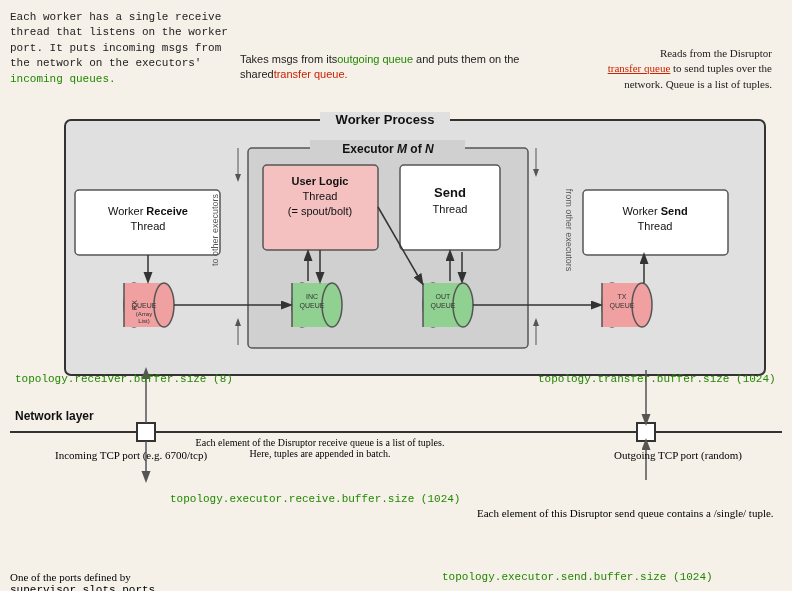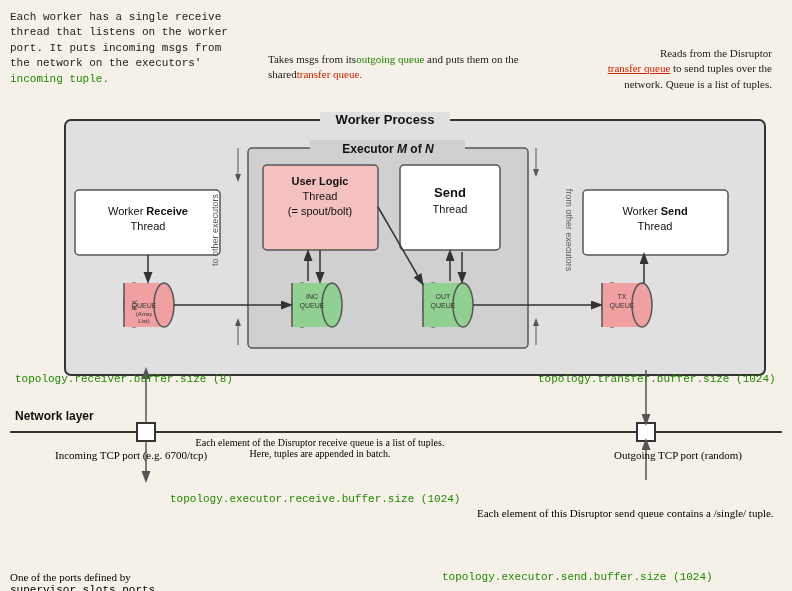--- a/index.html
+++ b/index.html
@@ -179,24 +179,24 @@
   <text x="15" y="420" font-weight="bold" font-size="12" font-family="Arial" fill="#111">Network layer</text>
 
   <text x="170" y="502" font-size="11" font-family="Courier, monospace" fill="#228800">topology.executor.receive.buffer.size (1024)</text>
 
   <text x="442" y="580" font-size="11" font-family="Courier, monospace" fill="#228800">topology.executor.send.buffer.size (1024)</text>
 
 </svg>
 
 <div class="annotation ann-top-left">
   <span>Each worker has a single receive thread that listens on the worker port. It puts incoming msgs from the network on the executors'</span>
-  <br><span class="green" style="color:#228800;">incoming tuple.</span>
-</div>
-
-<div class="annotation ann-top-middle" style="font-family:Liberation Serif, serif; font-size:11px;margin-left:28px;">
+  <br><span class="green" style="color:#228800;">incoming queues.</span>
+</div>
+
+<div class="annotation ann-top-middle" style="font-family:Liberation Sans, sans-serif; font-size:11px;">
   <span>Takes msgs from its</span><span style="color:#228800;">outgoing queue</span>
   <span>and puts them on the shared</span><span style="color:#cc2200;">transfer queue.</span>
 </div>
 
 <div class="annotation ann-top-right" style="font-family:'Comic Sans MS',cursive; font-size:11px; text-align:right;">
   <div><span>Reads from the Disruptor</span></div>
   <div><span style="color:#cc2200; text-decoration:underline;">transfer queue</span> <span>to send tuples over the network. Queue is a list of tuples.</span></div>
 </div>
 
 <div style="position:absolute; top:449px; left:55px; font-family:'Comic Sans MS',cursive; font-size:11px;">

